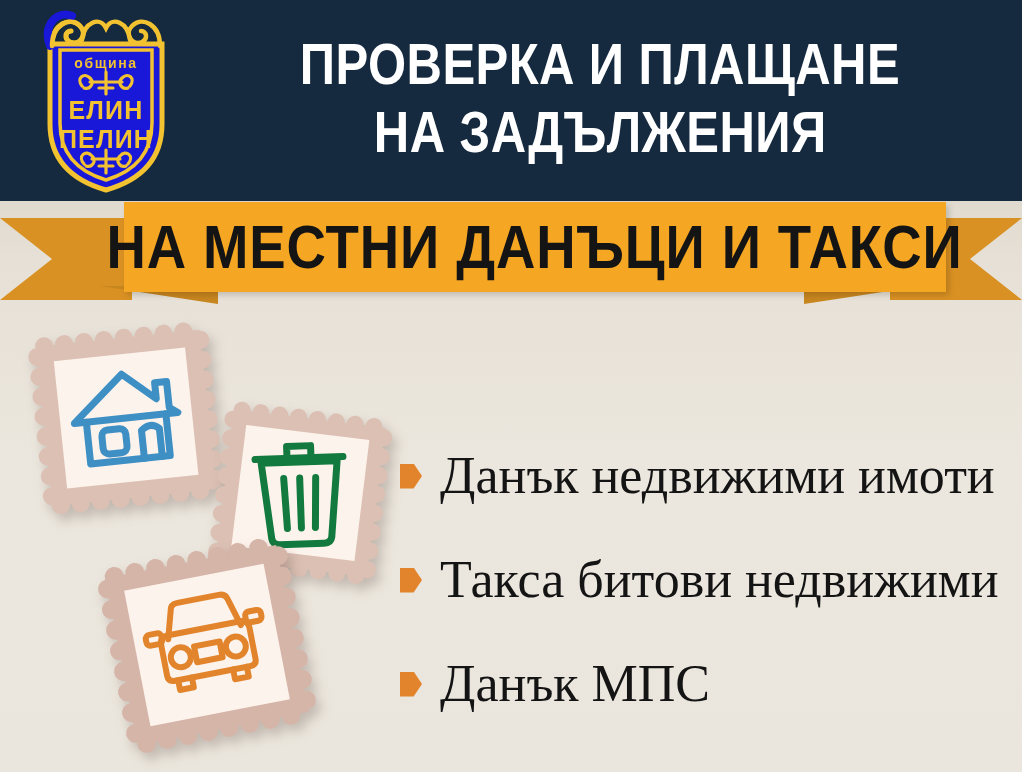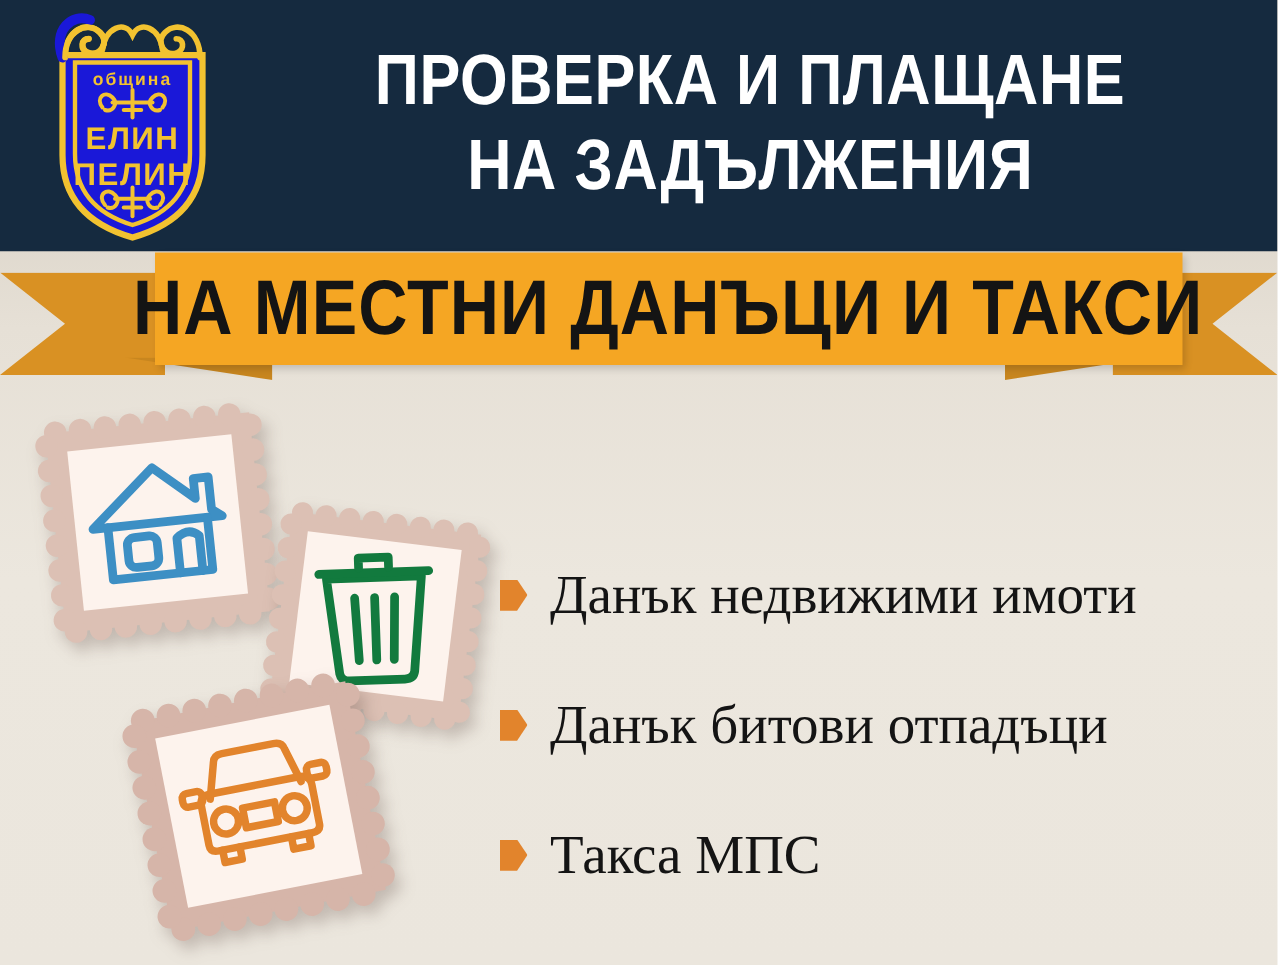--- a/index.html
+++ b/index.html
@@ -156,21 +156,21 @@
     flex: 0 0 auto;
     width: 22px;
     height: 25px;
     margin-right: 18px;
     background: #e2842c;
     clip-path: polygon(0 0, 62% 0, 100% 50%, 62% 100%, 0 100%);
   }
   .bullet-label {
     font-family: "Liberation Serif", "DejaVu Serif", serif;
     font-weight: 400;
-    font-size: 44px;
+    font-size: 52px;
     line-height: 1;
     color: #141414;
     white-space: nowrap;
   }
 </style>
 </head>
 <body>
 
 <div class="poster">
 
@@ -387,21 +387,21 @@
     </svg>
   </div>
 
   <div class="bullets">
     <div class="bullet-row">
       <span class="bullet-marker"></span>
       <span class="bullet-label">Данък недвижими имоти</span>
     </div>
     <div class="bullet-row">
       <span class="bullet-marker"></span>
-      <span class="bullet-label">Данък битови отпадъци</span>
+      <span class="bullet-label">Такса битови недвижими</span>
     </div>
     <div class="bullet-row">
       <span class="bullet-marker"></span>
-      <span class="bullet-label">Такса МПС</span>
+      <span class="bullet-label">Данък МПС</span>
     </div>
   </div>
 
 </div>
 
 </body></html>

